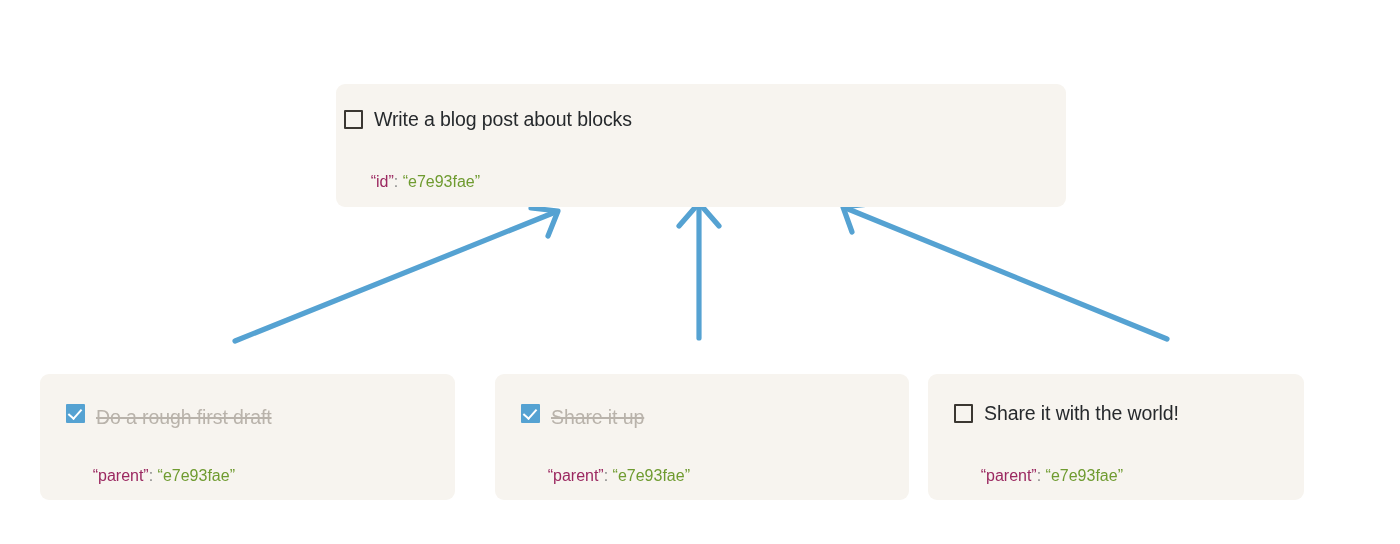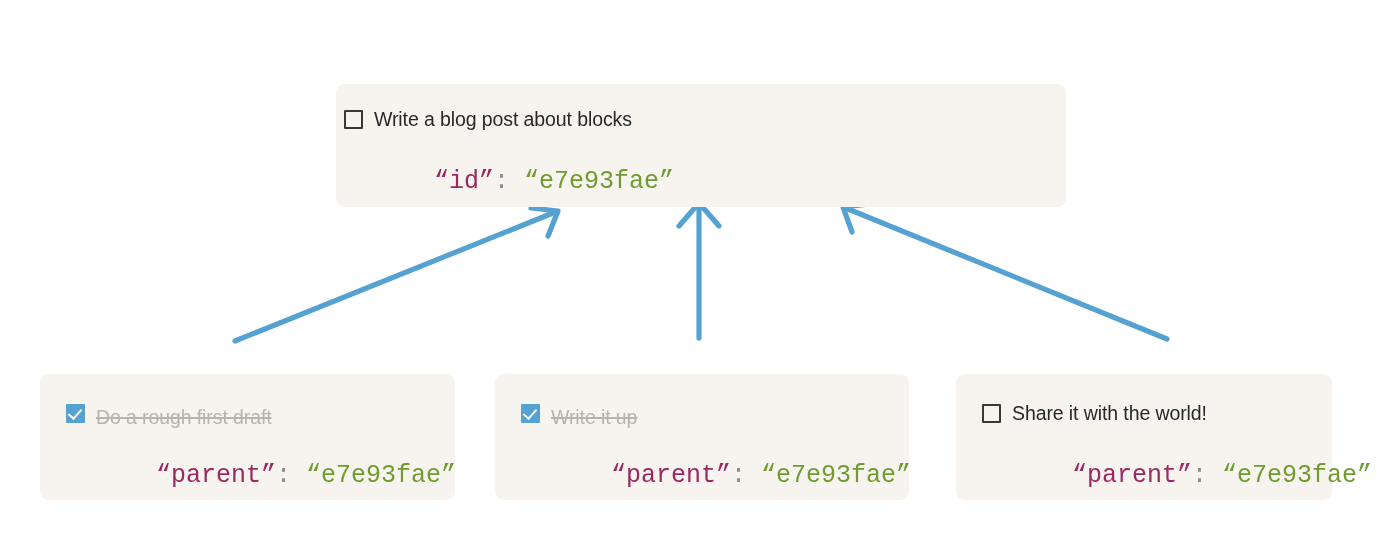--- a/index.html
+++ b/index.html
@@ -51,21 +51,21 @@
   }
 
   .card-child {
     top: 374px;
     height: 126px;
     padding: 26px 0 0 26px;
   }
 
   .card-child-1 { left: 40px;  width: 415px; }
   .card-child-2 { left: 495px; width: 414px; }
-  .card-child-3 { left: 956px; width: 376px; }
+  .card-child-3 { left: 928px; width: 376px; }
 
   
   .todo-row {
     display: flex;
     align-items: center;
     gap: 11px;
     height: 26px;
   }
 
   .checkbox {
@@ -106,22 +106,22 @@
   .todo-label.done {
     color: #b9b3ab;
     text-decoration: line-through;
     text-decoration-thickness: 1.6px;
     margin-top: 8px;
   }
 
   
   .json-line {
     margin-top: 11px;
-    font-family: Liberation Mono, monospace;
-    font-size: 25px;
+    font-family: Liberation Sans, sans-serif;
+    font-size: 16px;
     line-height: 26px;
     white-space: pre;
   }
   .json-key   { color: #9b2860; }
   .json-colon { color: #8b8b8b; }
   .json-value { color: #6f9b30; }
 </style>
 </head>
 <body>
 
@@ -161,21 +161,21 @@
       <span class="todo-label done">Do a rough first draft</span>
     </div>
     <div class="json-line">
       <span class="json-key">“parent”</span><span class="json-colon">: </span><span class="json-value">“e7e93fae”</span>
     </div>
   </div>
 
   <div class="block-card card-child card-child-2">
     <div class="todo-row">
       <span class="checkbox checked"></span>
-      <span class="todo-label done">Write it up</span>
+      <span class="todo-label done">Share it up</span>
     </div>
     <div class="json-line">
       <span class="json-key">“parent”</span><span class="json-colon">: </span><span class="json-value">“e7e93fae”</span>
     </div>
   </div>
 
   <div class="block-card card-child card-child-3">
     <div class="todo-row">
       <span class="checkbox unchecked"></span>
       <span class="todo-label">Share it with the world!</span>

